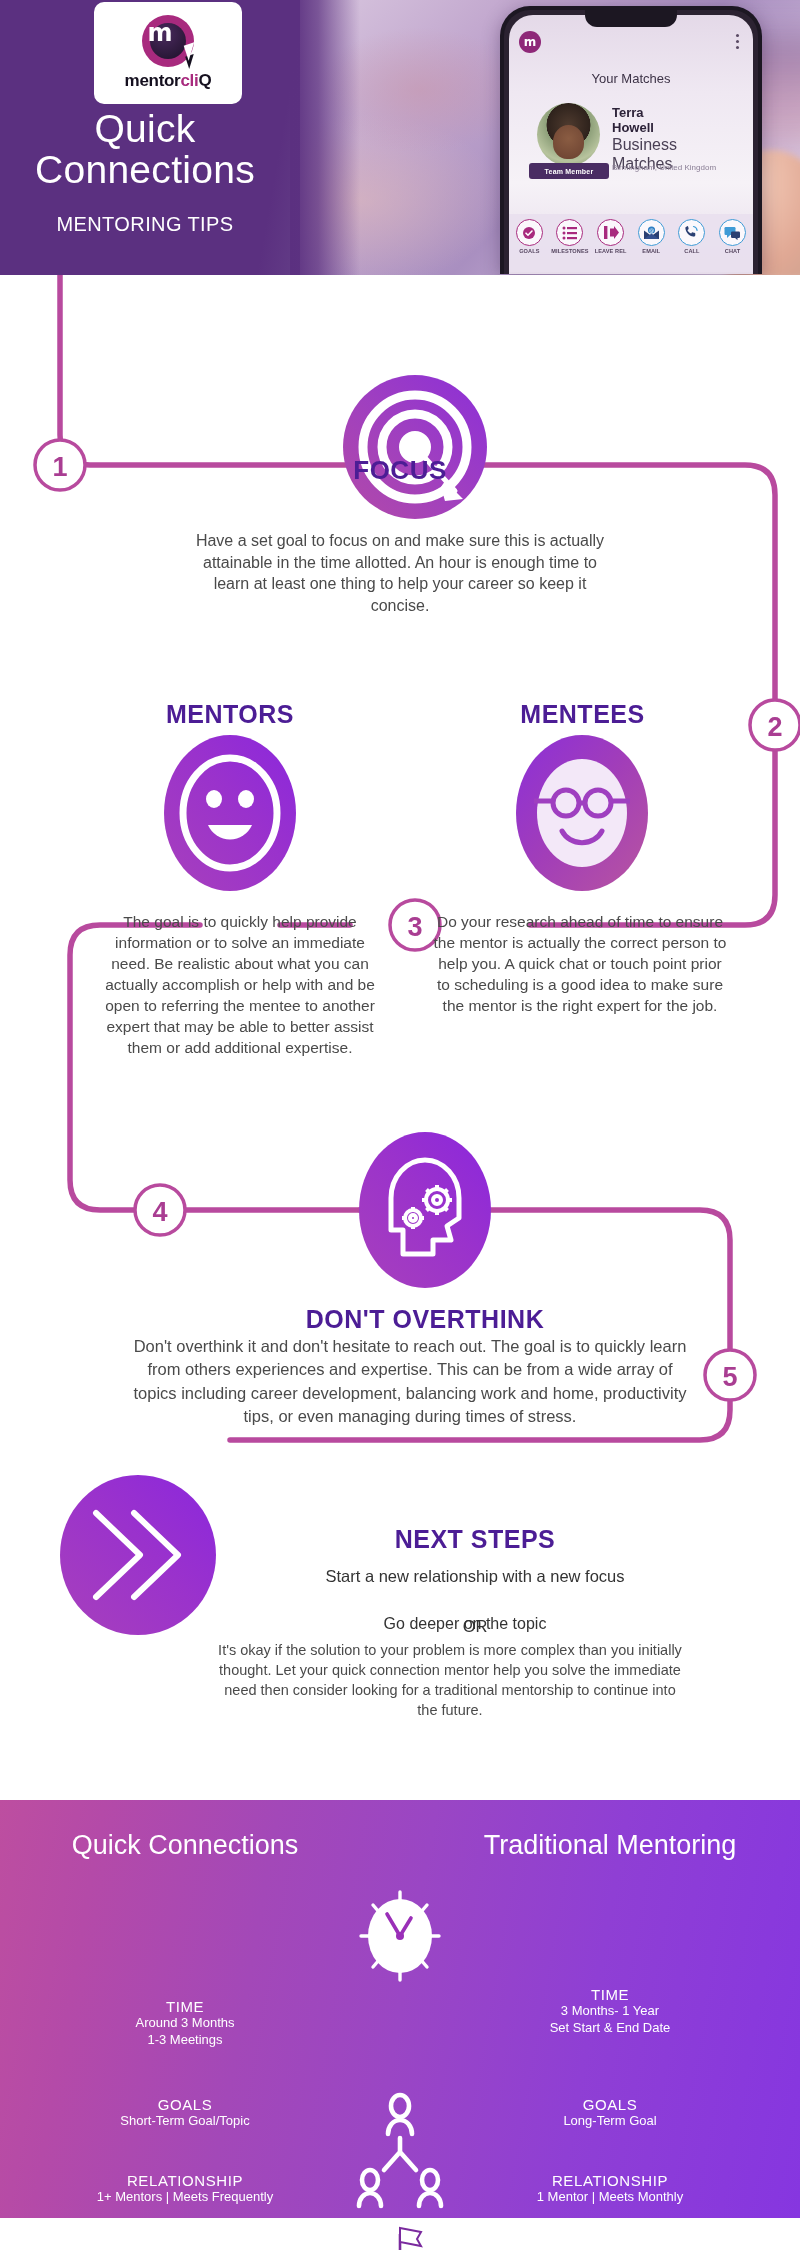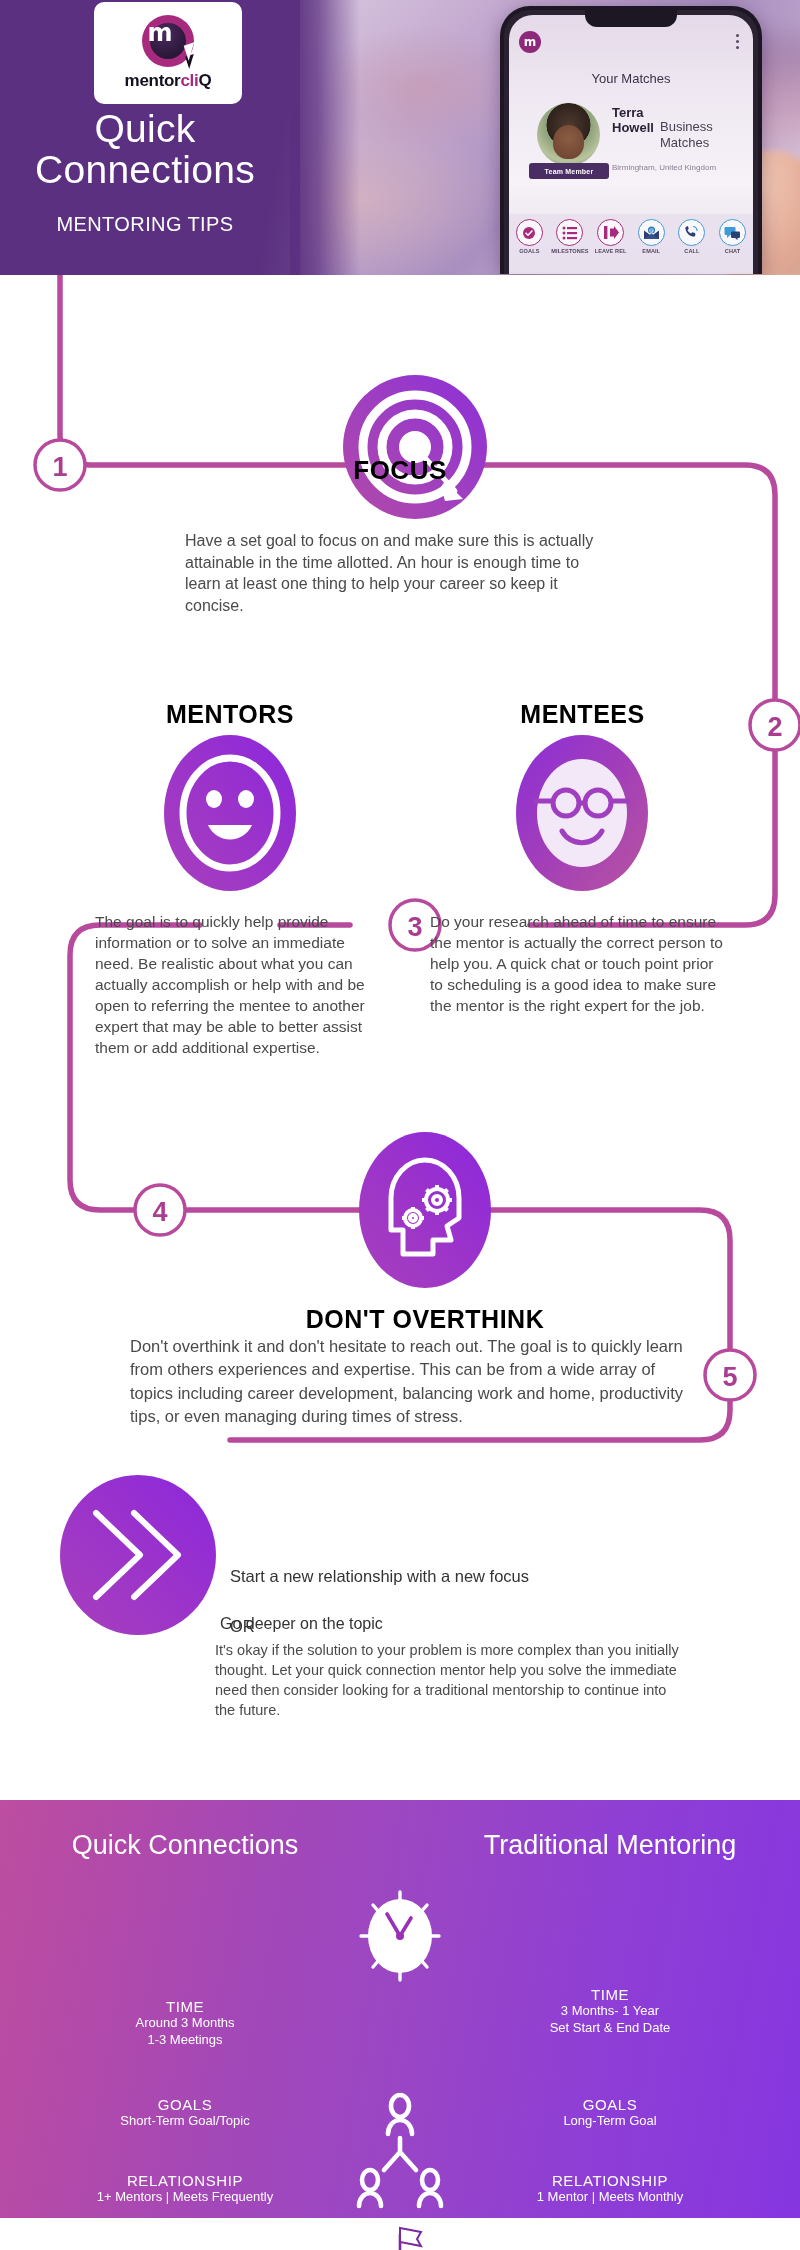--- a/index.html
+++ b/index.html
@@ -126,45 +126,45 @@
   }
   .ph-badge {
     position:absolute; left:20px; top:148px; width:80px; height:16px;
     background:#4a2d63; border-radius:3px; color:#fff; font-size:7px;
     display:flex; align-items:center; justify-content:center; font-weight:bold; letter-spacing:.2px;
   }
   .ph-name {
     position:absolute; left:103px; top:90px; font-size:13px; font-weight:bold;
     color:#2c2238; line-height:1.18;
   }
-  .ph-role { position:absolute; left:103px; top:104px; font-size:13px; color:#4a4055; line-height:1.2;margin-left:48px;}
+  .ph-role { position:absolute; left:103px; top:120px; font-size:16px; color:#4a4055; line-height:1.2;}
   .ph-loc  { position:absolute; left:103px; top:148px; font-size:8px; color:#8a7e95; }
   .ph-nav {
     position:absolute; left:0; bottom:2px; width:100%; height:58px;
     background:rgba(233,224,238,.9); display:flex; justify-content:space-around; align-items:flex-start;
     padding-top:5px;
   }
   .ph-nav-item { width:40px; text-align:center; }
   .ph-ic {
     width:27px; height:27px; border-radius:50%; margin:0 auto 2px;
     border:1.6px solid #a82a7e; display:flex; align-items:center; justify-content:center;
     background:#fbf8fc;
   }
   .ph-ic.blue { border-color:#3f9bd6; }
   .ph-lab { font-size:5.6px; color:#55455f; font-weight:bold; letter-spacing:.1px; }
 
   
   .flow { position:absolute; left:0; top:275px; width:800px; height:1485px; }
 
   
   .ttl {
-    position:absolute; color:#000000; font-weight:bold; text-align:center;
+    position:absolute; color:#4c1d95; font-weight:bold; text-align:center;
   }
   .body {
-    position:absolute; color:#4a4a4a; line-height:1.35;
+    position:absolute; color:#4a4a4a; text-align:center; line-height:1.35;
   }
   .bold { font-weight:normal; color:#333; }
 
   
   .footer {
     position:absolute; left:0; top:1800px; width:800px; height:418px;
     background: linear-gradient(100deg, #bd4ea0 0%, #b44aa8 12%, #a348b8 32%, #9a46c4 50%, #8f3fd4 72%, #8636e0 100%);
     color:#fff;
   }
   .f-head { position:absolute; top:30px; font-size:27px; font-weight:300; text-align:center; }
@@ -393,20 +393,21 @@
 
   <div class="ttl" style="left:140px;top:700px;width:180px;font-size:25px;letter-spacing:.5px;">MENTORS</div>
   <div class="body" style="left:95px;top:912px;width:290px;font-size:15.5px;">The goal is to quickly help provide information or to solve an immediate need.  Be realistic about what you can actually accomplish or help with and be open to referring the mentee to another expert that may be able to better assist them or add additional expertise.</div>
 
   <div class="ttl" style="left:490px;top:700px;width:185px;font-size:25px;letter-spacing:.5px;">MENTEES</div>
   <div class="body" style="left:430px;top:912px;width:300px;font-size:15.5px;">Do your research ahead of time to ensure the mentor is actually the correct person to help you. A quick chat or touch point prior to scheduling is a good idea to make sure the mentor is the right expert for the job.</div>
 
   <div class="ttl" style="left:160px;top:1296px;width:530px;font-size:25px;letter-spacing:.5px;margin-top:9px;">DON'T OVERTHINK</div>
   <div class="body" style="left:130px;top:1335px;width:560px;font-size:16.5px;line-height:1.42;">Don't overthink it and don't hesitate to reach out. The goal is to quickly learn from others experiences and expertise.  This can be from a wide array of topics including career development, balancing work and home, productivity tips, or even managing during times of stress.</div>
 
+  <div class="ttl" style="left:250px;top:1525px;width:450px;font-size:25px;letter-spacing:.5px;">NEXT STEPS</div>
   <div class="body bold" style="left:230px;top:1565px;width:490px;font-size:16.5px;">Start a new relationship with a new focus</div>
   <div class="body bold" style="left:230px;top:1589px;width:490px;font-size:16.5px;margin-top:26px;">OR</div>
   <div class="body bold" style="left:220px;top:1613px;width:490px;font-size:16px;">Go deeper on the topic</div>
   <div class="body" style="left:215px;top:1640px;width:470px;font-size:14.5px;line-height:1.38;">It's okay if the solution to your problem is more complex than you initially thought.  Let your quick connection mentor help you solve the immediate need then consider looking for a traditional mentorship to continue into the future.</div>
 
   <div class="footer">
     <div class="f-head f-col-l">Quick Connections</div>
     <div class="f-head f-col-r">Traditional Mentoring</div>
 
     <svg class="f-ico" style="top:88px;" width="86" height="96" viewBox="0 0 86 96">

